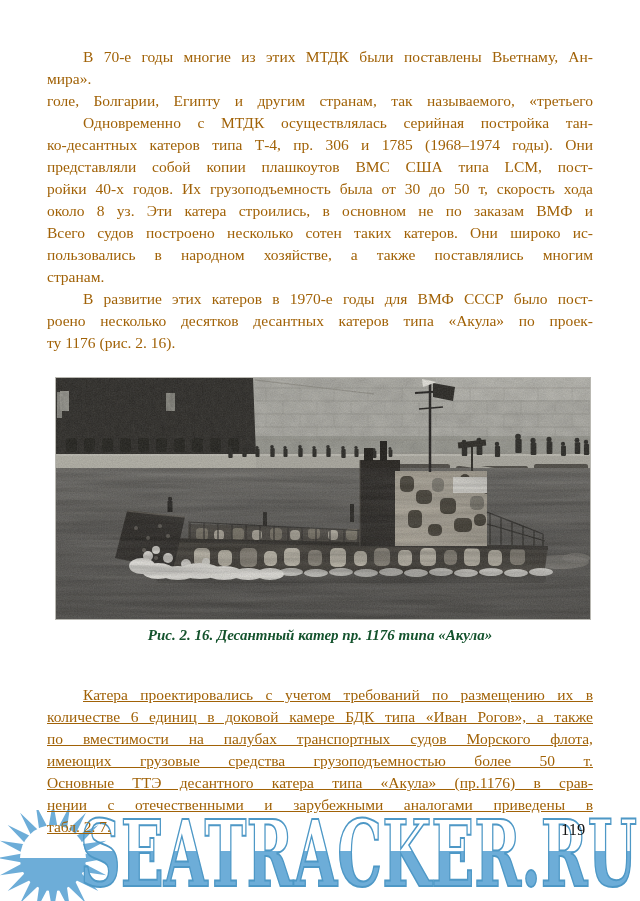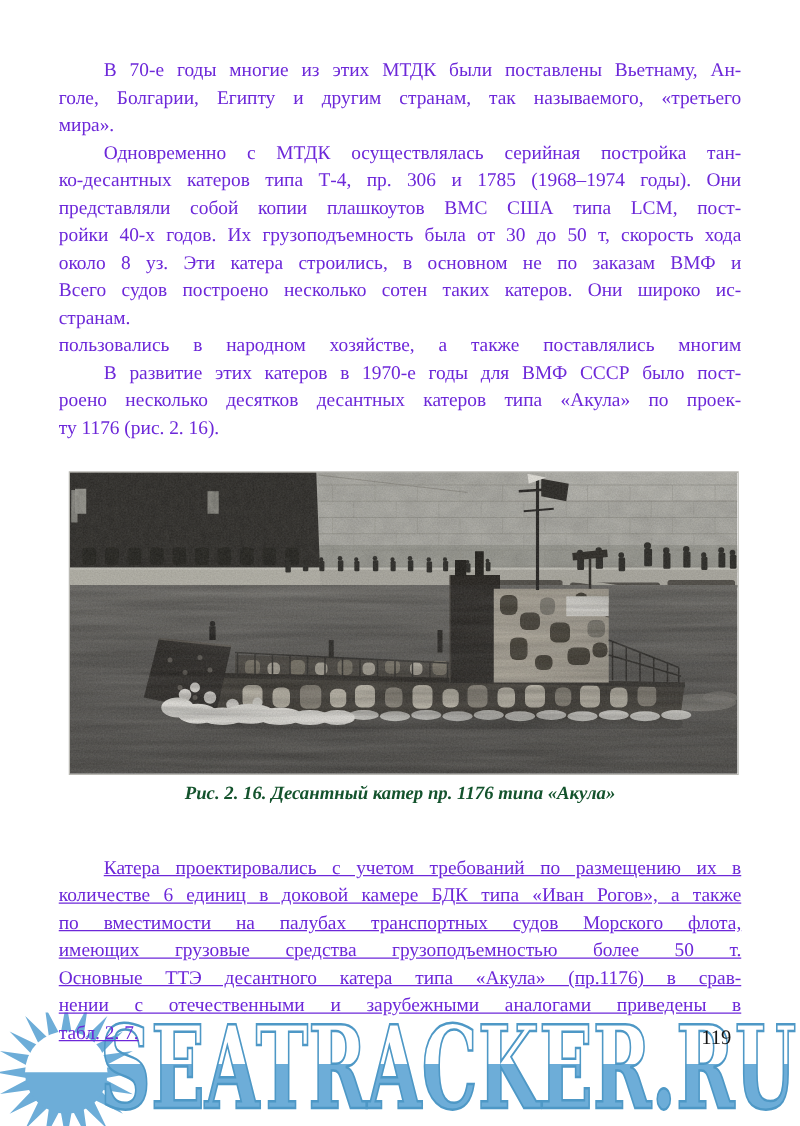--- a/index.html
+++ b/index.html
@@ -2,21 +2,21 @@
 <html><head>
 <meta charset="utf-8">
 <style>
   html,body{margin:0;padding:0;}
   body{
     width:640px;height:901px;background:#ffffff;position:relative;overflow:hidden;
     font-family:"Liberation Serif", serif;
   }
   .page{position:absolute;inset:0;}
   .textblock{
-    position:absolute;left:47px;width:546px;color:#6d28d9;
+    position:absolute;left:47px;width:546px;color:#a16207;
     font-size:15.5px;line-height:22px;z-index:15;
   }
   #block1{top:46px;}
   #block2{top:684px;text-decoration:underline;}
   .para .line{text-align:justify;text-align-last:justify;}
   .para .line.lastline{text-align-last:left;}
   .para .line.firstline{text-indent:36px;}
   .caption{
     position:absolute;top:627px;left:47px;width:546px;text-align:center;
     font-style:italic;font-weight:bold;font-size:15px;color:#14532d;z-index:15;
@@ -34,32 +34,32 @@
   }
 </style>
 </head>
 <body>
 
 <div class="page">
 
   <div class="textblock" id="block1">
     <div class="para">
         <div class="line firstline">В 70-е годы многие из этих МТДК были поставлены Вьетнаму, Ан-</div>
+        <div class="line lastline">мира».</div>
         <div class="line">голе, Болгарии, Египту и другим странам, так называемого, «третьего</div>
-        <div class="line lastline">мира».</div>
       </div>
     <div class="para">
         <div class="line firstline">Одновременно с МТДК осуществлялась серийная постройка тан-</div>
         <div class="line">ко-десантных катеров типа Т-4, пр. 306 и 1785 (1968–1974 годы). Они</div>
         <div class="line">представляли собой копии плашкоутов ВМС США типа LCM, пост-</div>
         <div class="line">ройки 40-х годов. Их грузоподъемность была от 30 до 50 т, скорость хода</div>
         <div class="line">около 8 уз. Эти катера строились, в основном не по заказам ВМФ и</div>
         <div class="line">Всего судов построено несколько сотен таких катеров. Они широко ис-</div>
+        <div class="line">пользовались в народном хозяйстве, а также поставлялись многим</div>
         <div class="line lastline">странам.</div>
-        <div class="line">пользовались в народном хозяйстве, а также поставлялись многим</div>
       </div>
     <div class="para">
         <div class="line firstline">В развитие этих катеров в 1970-е годы для ВМФ СССР было пост-</div>
         <div class="line">роено несколько десятков десантных катеров типа «Акула» по проек-</div>
         <div class="line lastline">ту 1176 (рис. 2. 16).</div>
       </div>
   </div>
 
   <div class="photo">
     <svg width="534" height="241" viewBox="0 0 534 241" xmlns="http://www.w3.org/2000/svg">

